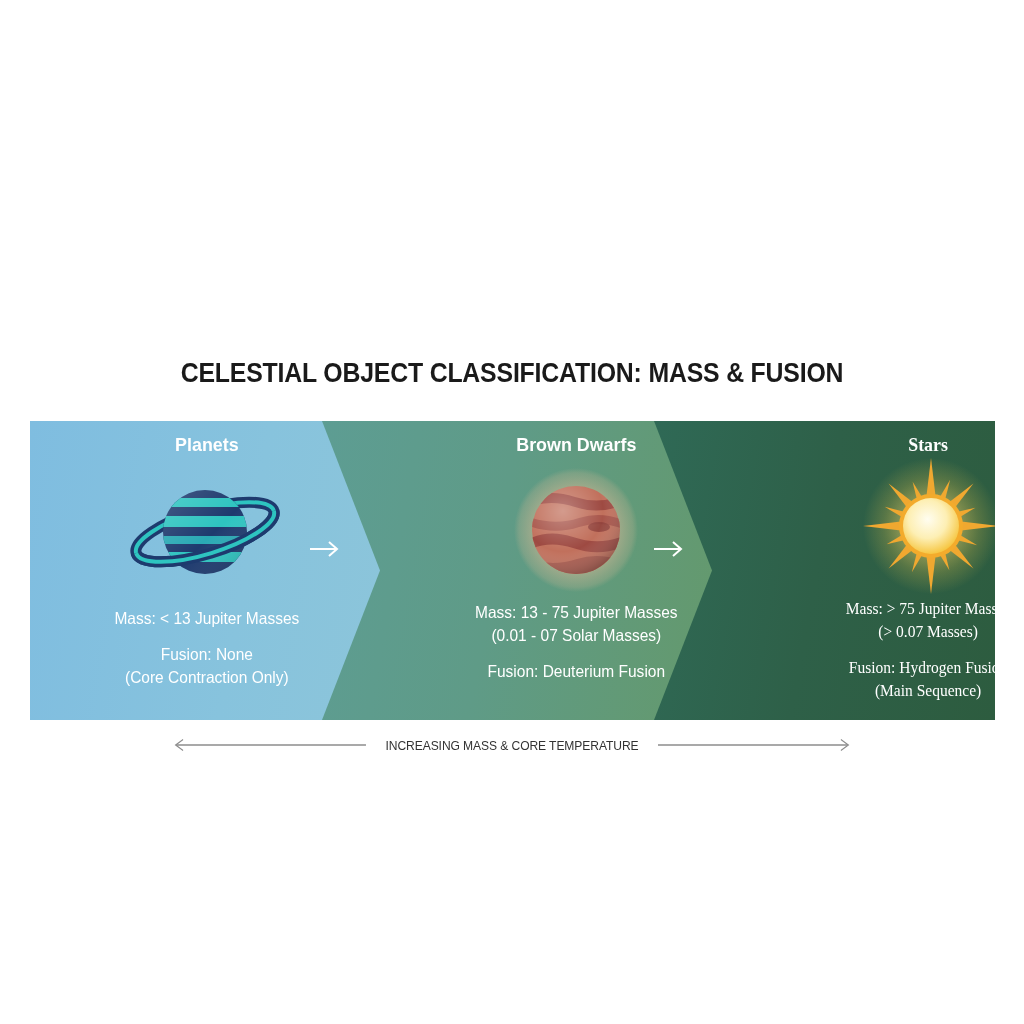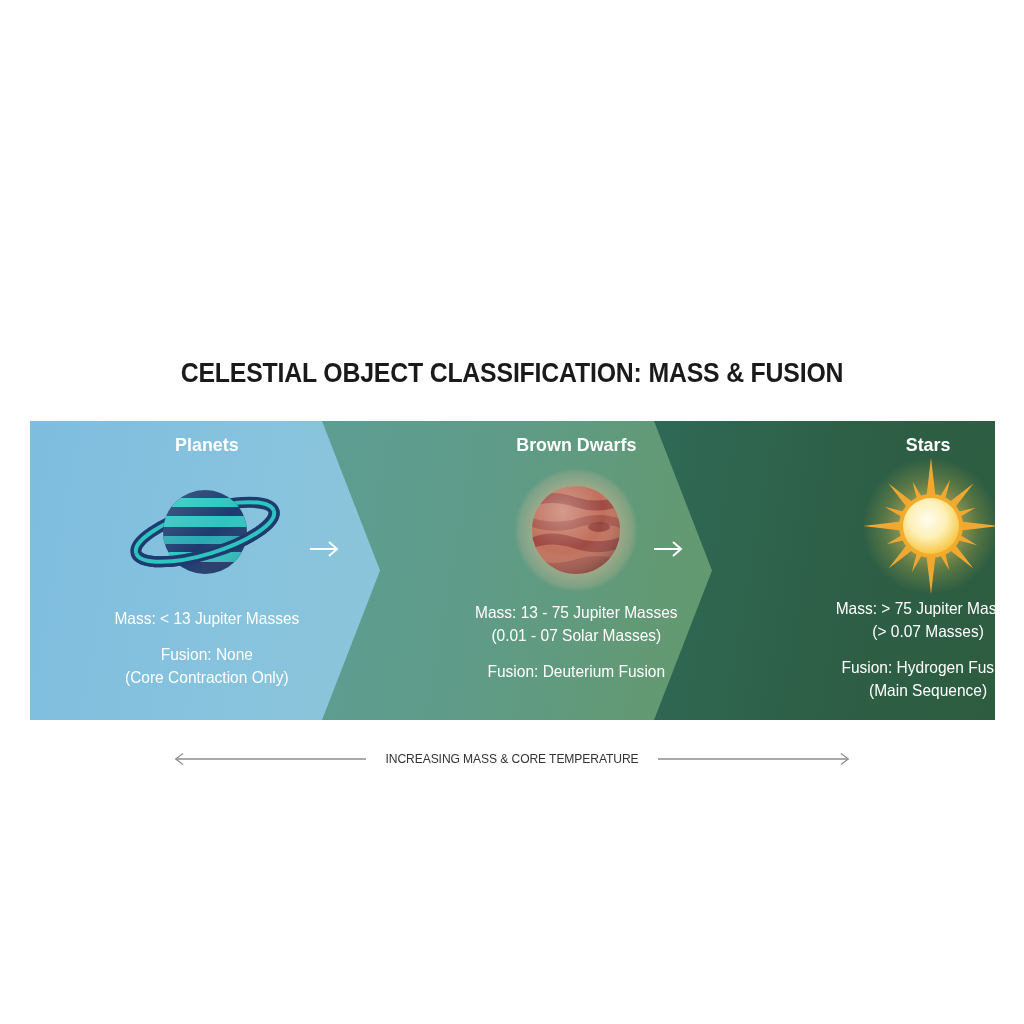--- a/index.html
+++ b/index.html
@@ -69,20 +69,21 @@
     left: 290px;
     width: 392px;
     background: linear-gradient(100deg, #5d9d93 0%, #5f9b87 45%, #64996c 100%);
     z-index: 2;
   }
   #panel-stars {
     left: 607px;
     width: 358px;
     background: linear-gradient(100deg, #2f6a57 0%, #2e6048 50%, #2d5c3f 100%);
     z-index: 1;
+    font-family: Liberation Serif, serif;
   }
 
   .panel-inner {
     position: absolute;
     inset: 0;
   }
 
   .panel-title {
     position: absolute;
     top: 13px;
@@ -147,21 +148,21 @@
   #flow-arrow-2 { left: 652px; }
 
   
   .axis {
     position: absolute;
     left: 170px;
     top: 702px;
     width: 684px;
     height: 28px;
     display: flex;
-    align-items: flex-end;
+    align-items: flex-start;
     gap: 10px;
   }
   .axis .lbl {
     font-size: 13px;
     color: #333333;
     white-space: nowrap;
     letter-spacing: -0.1px;
     transform: scaleX(0.93);
   }
   .axis .seg {

